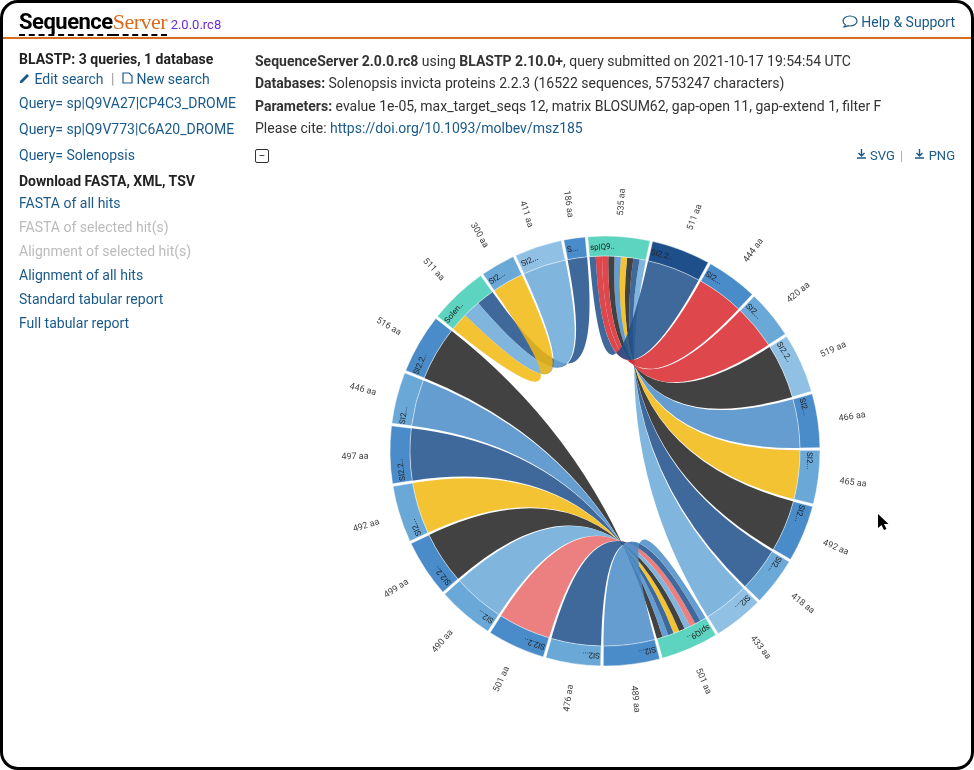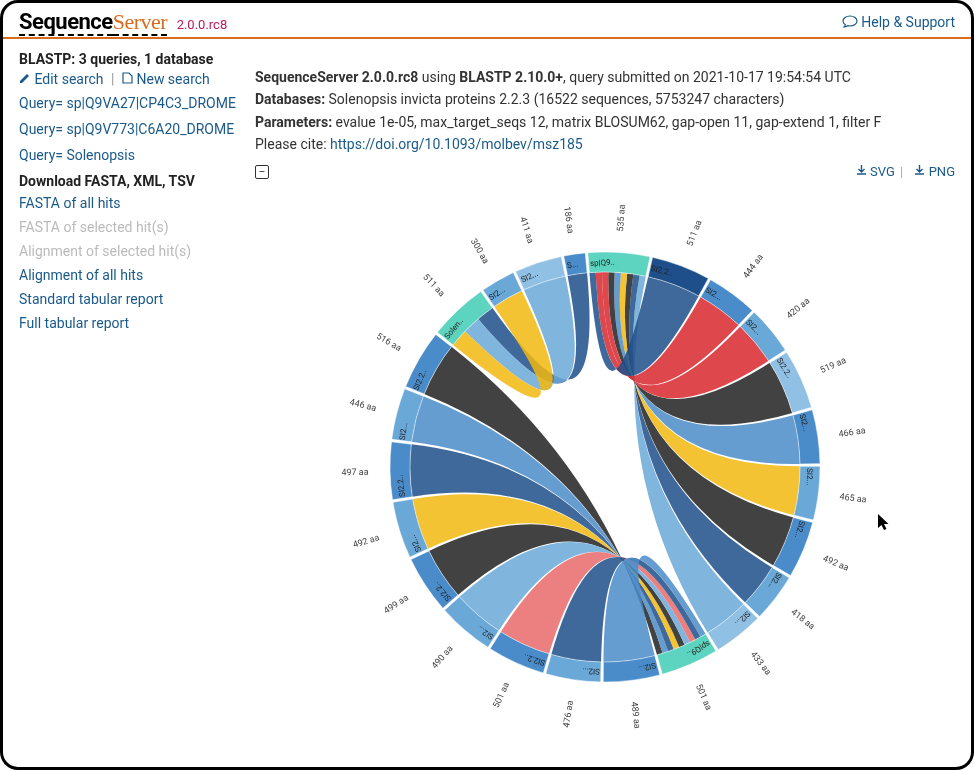--- a/index.html
+++ b/index.html
@@ -1,34 +1,34 @@
 <!DOCTYPE html>
 <html><head>
   <meta charset="utf-8">
   <style>
     * { box-sizing: border-box; margin: 0; padding: 0; }
     body { font-family: -apple-system, BlinkMacSystemFont, "Segoe UI", Roboto, Helvetica, Arial, sans-serif; font-size: 14px; color: #333; background: #fff; width: 974px; height: 770px; overflow: hidden; border: 3px solid #000; border-radius: 18px; }
     .header { display: flex; align-items: center; justify-content: space-between; padding: 6px 16px 2px 16px; border-bottom: 2px solid #d96c1f; }
     .logo { font-size: 22px; font-weight: 400; letter-spacing: -0.5px; }
     .logo .seq { color: #000; font-weight: 700; border-bottom: 2px dashed #000; }
     .logo .srv { color: #d96c1f; font-weight: 400; border-bottom: 2px dashed #000; font-family: Liberation Serif, serif; }
-    .version { font-size: 13px; color: #be185d; margin-left: 6px; }
+    .version { font-size: 13px; color: #6d28d9; }
     .help { color: #1a5a8a; font-size: 14px; text-decoration: none; }
     .help svg { vertical-align: -2px; }
     .main { display: flex; }
     .sidebar { width: 244px; padding: 12px 8px 12px 16px; }
     .sidebar h4 { font-size: 14px; font-weight: 700; color: #222; margin-bottom: 4px; }
     .edit-row { margin-bottom: 8px; font-size: 14px; }
     .edit-row a { color: #1a5a8a; text-decoration: none; }
     .edit-row .sep { color: #999; margin: 0 4px; }
     .qlink { display: block; color: #1a5a8a; text-decoration: none; margin-bottom: 10px; font-size: 14px; white-space: nowrap; overflow: hidden; text-overflow: ellipsis; }
     .sidebar h5 { font-size: 14px; font-weight: 700; color: #222; margin-top: 8px; margin-bottom: 6px; }
     .dlink { display: block; color: #1a5a8a; text-decoration: none; margin-bottom: 8px; font-size: 14px; }
     .dlink.disabled { color: #bbb; cursor: default; }
-    .content { flex: 1; padding: 28px 16px 0 8px; }
+    .content { flex: 1; padding: 12px 16px 0 8px; }
     .meta p { font-size: 14px; color: #333; margin-bottom: 2px; line-height: 1.45; }
     .meta b { font-weight: 700; }
     .meta a { color: #1a5a8a; text-decoration: none; }
     .section-head { display: flex; align-items: center; margin-top: 10px; }
     .section-head .toggle { display: inline-flex; align-items: center; justify-content: center; width: 14px; height: 14px; border: 1.5px solid #333; font-size: 12px; line-height: 1; margin-right: 6px; cursor: pointer; border-radius: 2px; }
     .section-head h3 { font-size: 15px; font-weight: 700; color: #222; }
     .section-head .dlgroup { margin-left: auto; font-size: 13px; }
     .section-head .dlgroup a { color: #1a5a8a; text-decoration: none; margin-left: 6px; }
     .section-head .dlgroup .sep { color: #aaa; margin: 0 2px; }
     .chord-wrap { position: relative; width: 560px; height: 560px; margin: 8px auto 0 auto; }

